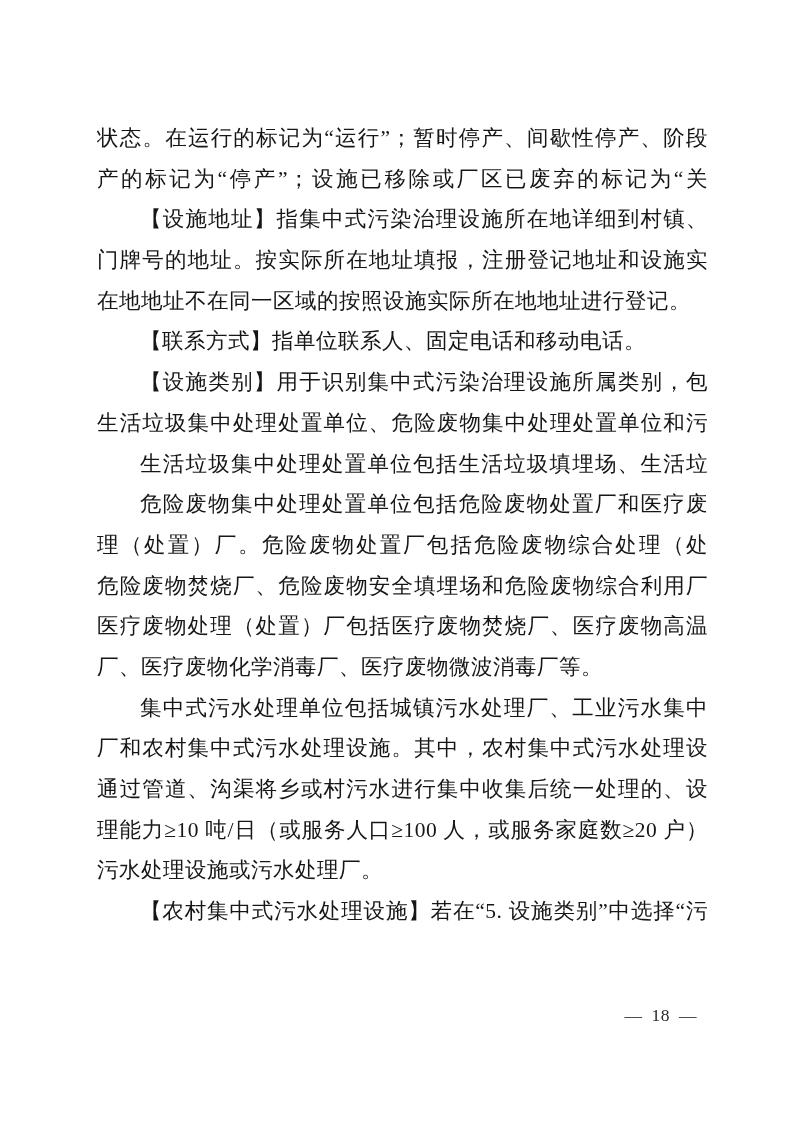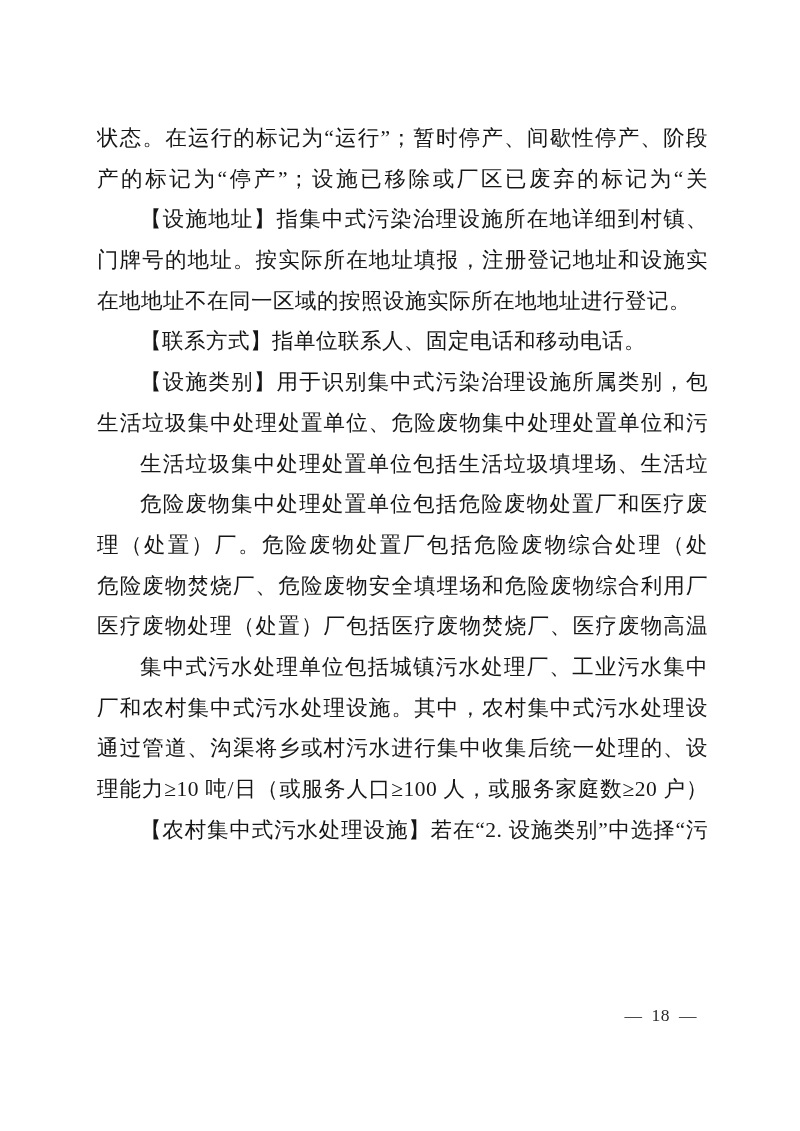--- a/index.html
+++ b/index.html
@@ -67,25 +67,27 @@
       <div class="line full">门牌号的地址。按实际所在地址填报，注册登记地址和设施实际所</div>
       <div class="line">在地地址不在同一区域的按照设施实际所在地地址进行登记。</div>
       <div class="line indent">【联系方式】指单位联系人、固定电话和移动电话。</div>
       <div class="line indent full">【设施类别】用于识别集中式污染治理设施所属类别，包括:</div>
       <div class="line full">生活垃圾集中处理处置单位、危险废物集中处理处置单位和污水集</div>
       <div class="line indent full">生活垃圾集中处理处置单位包括生活垃圾填埋场、生活垃圾焚</div>
       <div class="line indent full">危险废物集中处理处置单位包括危险废物处置厂和医疗废物处</div>
       <div class="line full">理（处置）厂。危险废物处置厂包括危险废物综合处理（处置）厂、</div>
       <div class="line full">危险废物焚烧厂、危险废物安全填埋场和危险废物综合利用厂等；</div>
       <div class="line full">医疗废物处理（处置）厂包括医疗废物焚烧厂、医疗废物高温蒸煮</div>
+      <div class="line">厂、医疗废物化学消毒厂、医疗废物微波消毒厂等。</div>
       <div class="line indent full">集中式污水处理单位包括城镇污水处理厂、工业污水集中处理</div>
       <div class="line full">厂和农村集中式污水处理设施。其中，农村集中式污水处理设施指</div>
       <div class="line full">通过管道、沟渠将乡或村污水进行集中收集后统一处理的、设计处</div>
       <div class="line full">理能力≥10 吨/日（或服务人口≥100 人，或服务家庭数≥20 户）的</div>
-      <div class="line indent full">【农村集中式污水处理设施】若在“2. 设施类别”中选择“污</div>
+      <div class="line">污水处理设施或污水处理厂。</div>
+      <div class="line indent full">【农村集中式污水处理设施】若在“5. 设施类别”中选择“污</div>
     </div>
 
   <div class="page-footer">
     <span>—</span>
     <span>18</span>
     <span>—</span>
   </div>
 
 </div>
 

